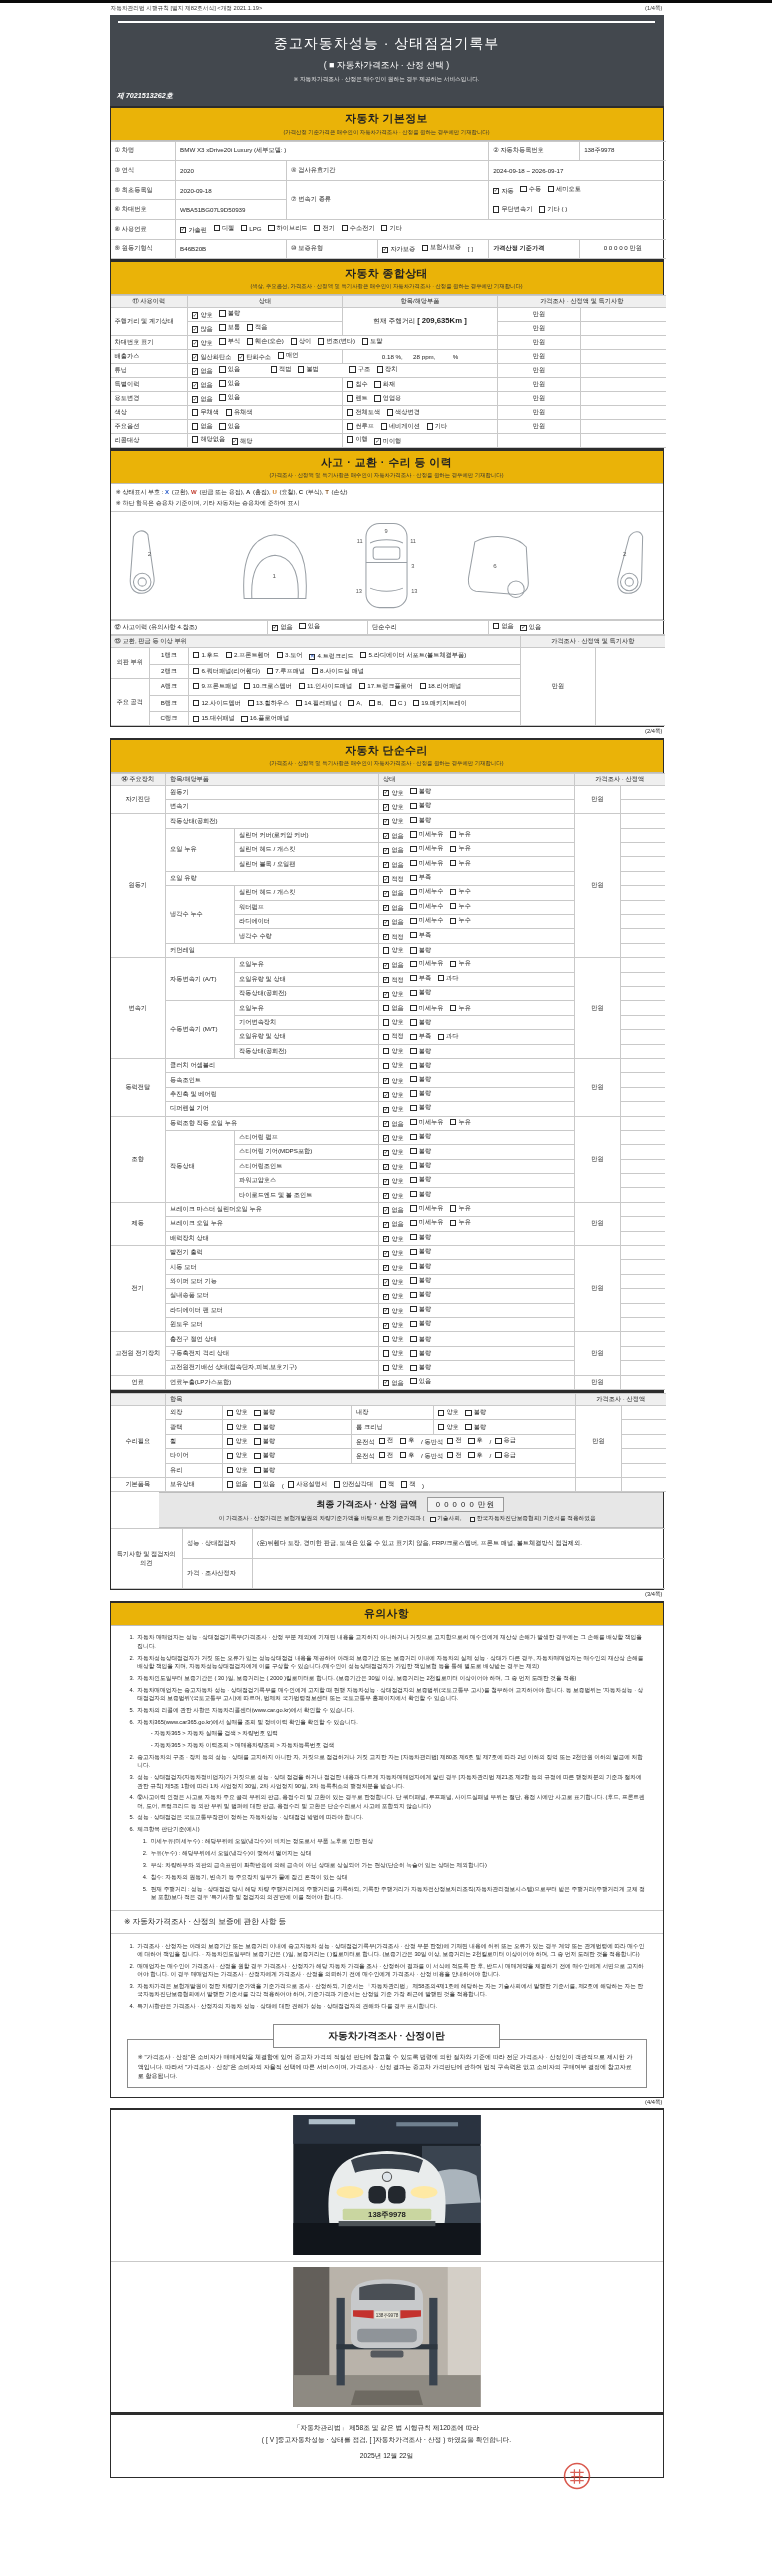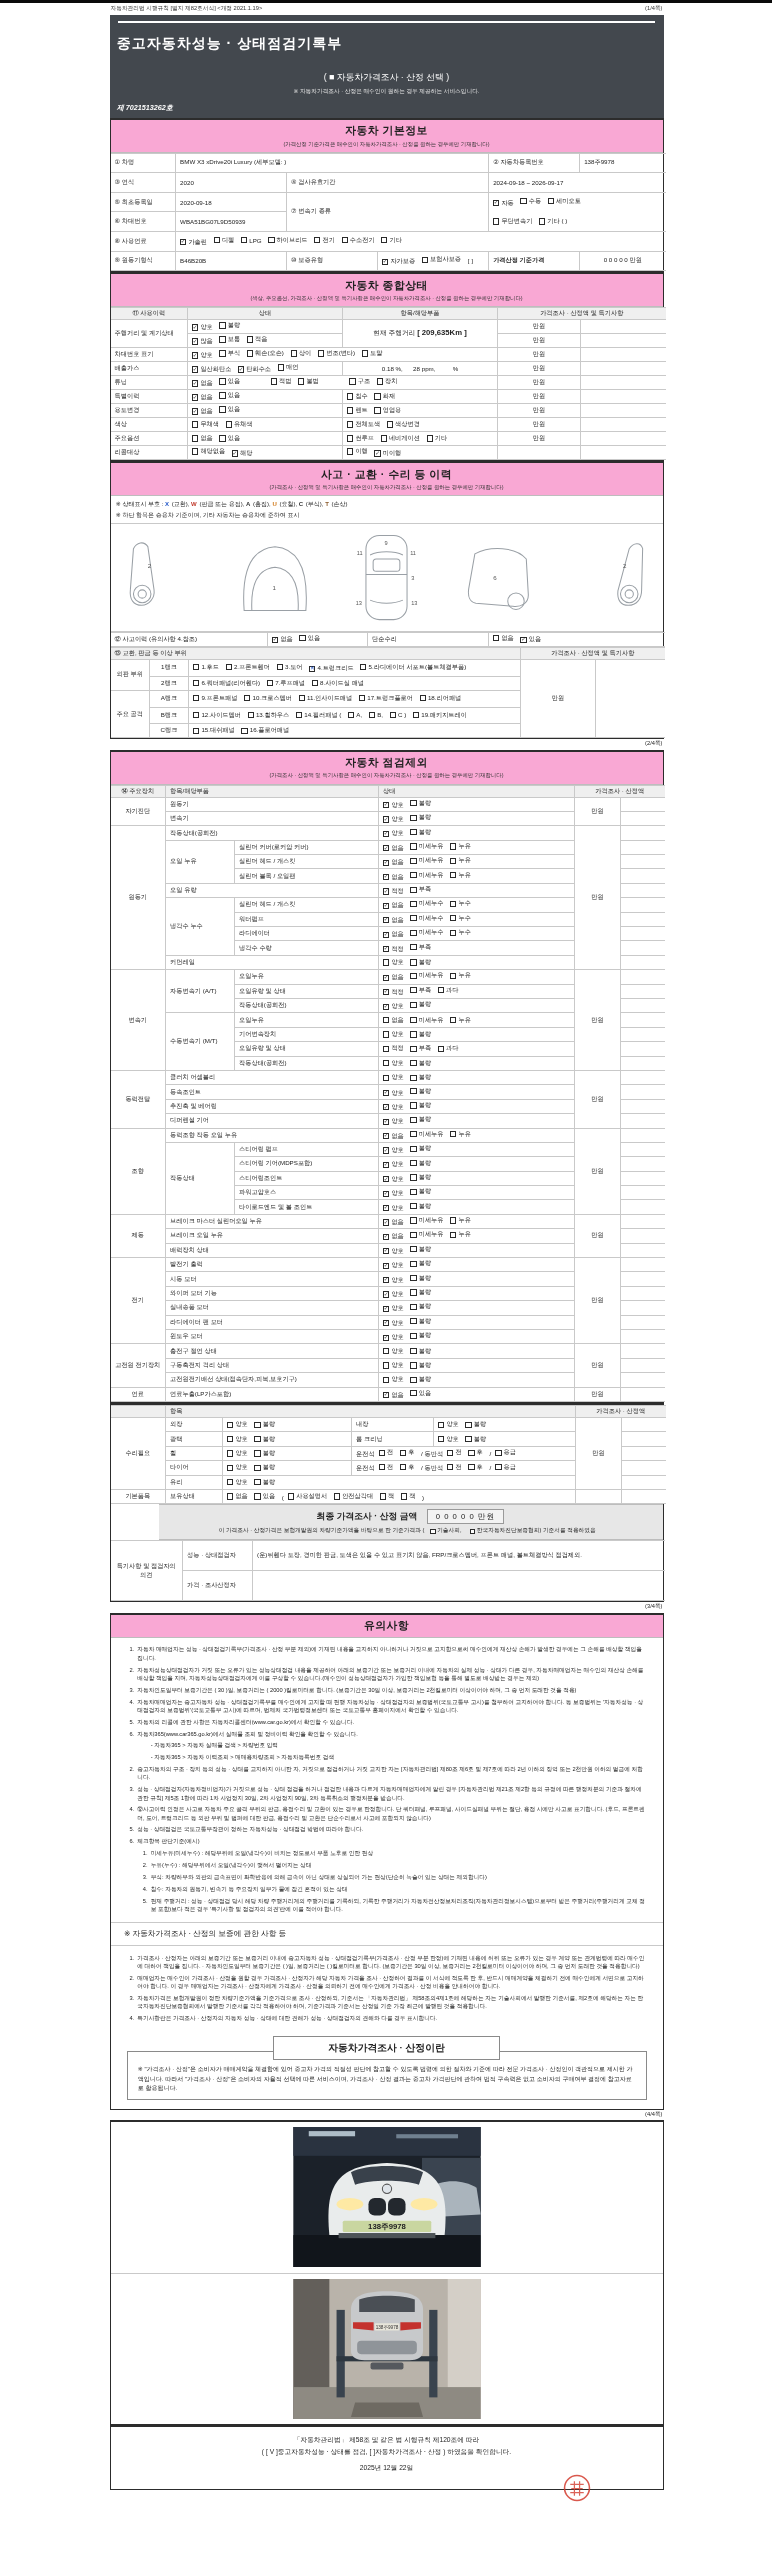--- a/index.html
+++ b/index.html
@@ -5,27 +5,27 @@
   * { box-sizing: border-box; margin: 0; padding: 0; }
   html,body { background:#fff; }
   body { width:773px; height:2576px; overflow:hidden; position:relative;
          font-family:"Liberation Sans","DejaVu Sans",sans-serif; color:#222; }
   .topstrip { height:3.1px; background:#0a0a0a; width:773px; }
   .doc { width:554px; margin:0 auto; }
   .metaline { display:flex; justify-content:space-between; font-size:5.7px; color:#333; padding:1.5px 1px 2.1px 1px; }
   
   .darkhead { background:#43484e; color:#fff; padding:5.2px 7.2px 4.1px 7.2px; }
   .whiteline { height:2.1px; background:#fff; margin:1px 1px 5.2px 1px; }
-  .dh-title { font-size:14px; font-weight:bold; letter-spacing:1px; margin-top:12px; }
-  .dh-sub { text-align:center; font-size:8.8px; margin-top:19px; }
+  .dh-title { text-align:center; font-size:14px; font-weight:normal; letter-spacing:1px; margin-top:12px; }
+  .dh-sub { text-align:center; font-size:8.8px; margin-top:7px; }
   .dh-note { text-align:center; font-size:5.7px; margin-top:3.6px; color:#e8e8e8; }
   .dh-docno { font-size:7.2px; font-weight:bold; margin-top:7.2px; padding-bottom:1px;font-style:italic; }
   
   .frame { border:1.5px solid #2c2c2c; border-top-width:2.1px; margin-top:0; background:#fff; }
-  .band { background:#f9a8d4; border-bottom:0.5px solid #bdbdbd; text-align:center; padding:4.6px 0 4.1px 0; }
+  .band { background:#eab308; border-bottom:0.5px solid #bdbdbd; text-align:center; padding:4.6px 0 4.1px 0; }
   .band .bt { font-size:10.8px; font-weight:bold; letter-spacing:0.5px; }
   .band .bn { font-size:5.4px; margin-top:2.1px; color:#333; }
   .pagemark { text-align:right; font-size:5.7px; padding:1px 1px 1.5px 0; }
   table { border-collapse:collapse; width:100%; table-layout:fixed; }
   td,th { border:0.5px solid #c9c9c9; font-size:6.2px; padding:1px 4.1px; vertical-align:middle; word-break:keep-all; }
   tr>td:first-child, tr>th:first-child { border-left:none; } tr>td:last-child, tr>th:last-child { border-right:none; }
   .lab { font-weight:normal; }
   .hd { background:#efefef; font-weight:normal; }
   .mw { text-align:center; }
   .bl { background:#fff; }
@@ -616,21 +616,21 @@
                 <span class="lb">16.플로어패널</span>
               </span></td>
       </tr>
     </tbody>
       </table>
   </div>
   <div class="pagemark">(2/4쪽)</div>
 
   <div class="frame">
     <div class="band">
-      <div class="bt">자동차 점검제외</div>
+      <div class="bt">자동차 단순수리</div>
       <div class="bn">(가격조사 · 산정액 및 특기사항은 매수인이 자동차가격조사 · 산정을 원하는 경우에만 기재합니다)</div>
     </div>
     <table class="dt">
       <colgroup>
           <col style="width:55px">
           <col style="width:69px">
           <col style="width:144px">
           <col style="width:196px">
           <col style="width:46px">
           <col style="width:44px">

